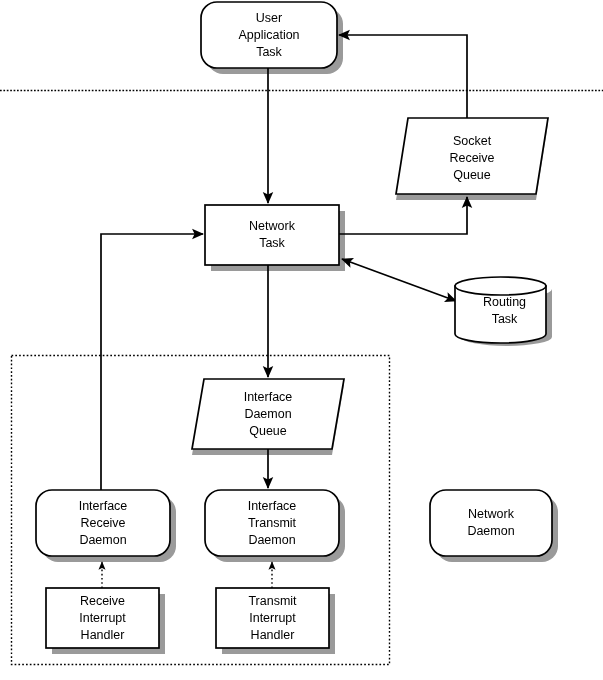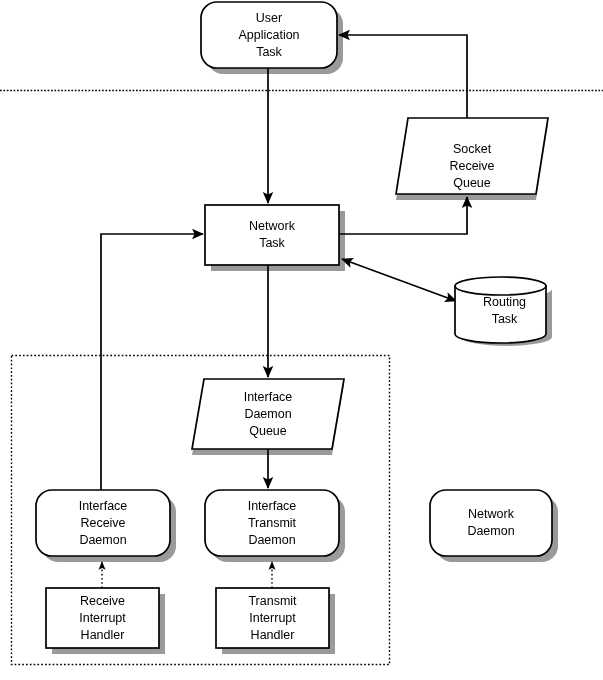--- a/index.html
+++ b/index.html
@@ -123,21 +123,21 @@
     <line x1="0" y1="90.5" x2="603" y2="90.5" stroke="#000000" stroke-width="1.6" stroke-dasharray="1.7 1.7"></line>
     <rect x="11.5" y="355.5" width="378" height="309" fill="none" stroke="#000000" stroke-width="1.4" stroke-dasharray="1.7 2.1"></rect>
   </svg>
 
   <div class="node-label" style="left:201px; top:2px; width:136px; height:66px;">
     <span>User</span>
     <span>Application</span>
     <span>Task</span>
   </div>
 
-  <div class="node-label" style="left:396px; top:118px; width:152px; height:96px;">
+  <div class="node-label" style="left:396px; top:110px; width:152px; height:96px;">
     <span>Socket</span>
     <span>Receive</span>
     <span>Queue</span>
   </div>
 
   <div class="node-label" style="left:205px; top:205px; width:134px; height:60px;">
     <span>Network</span>
     <span>Task</span>
   </div>
 

